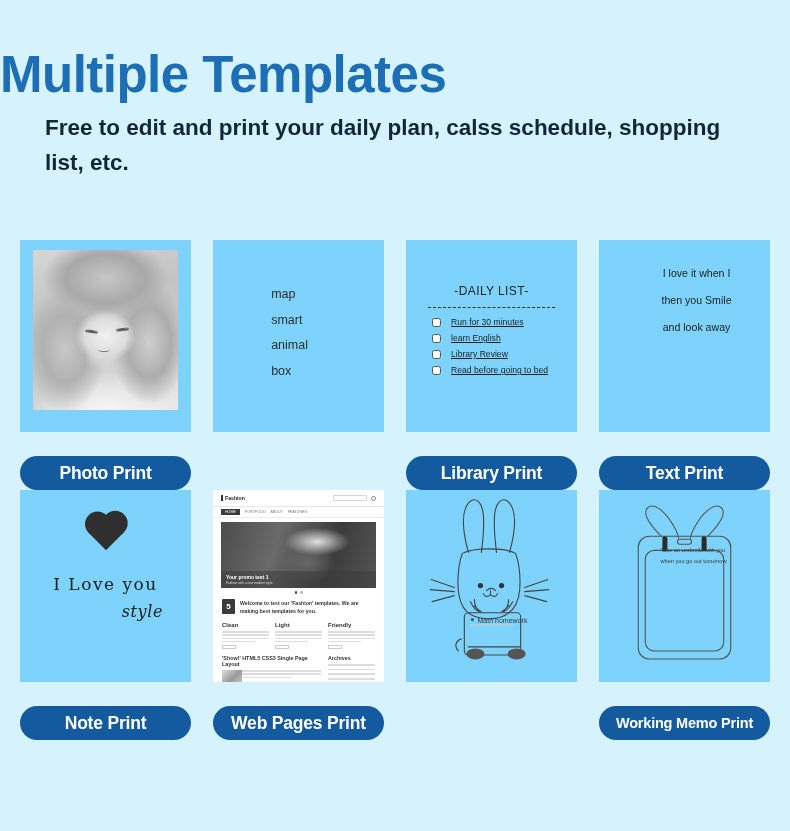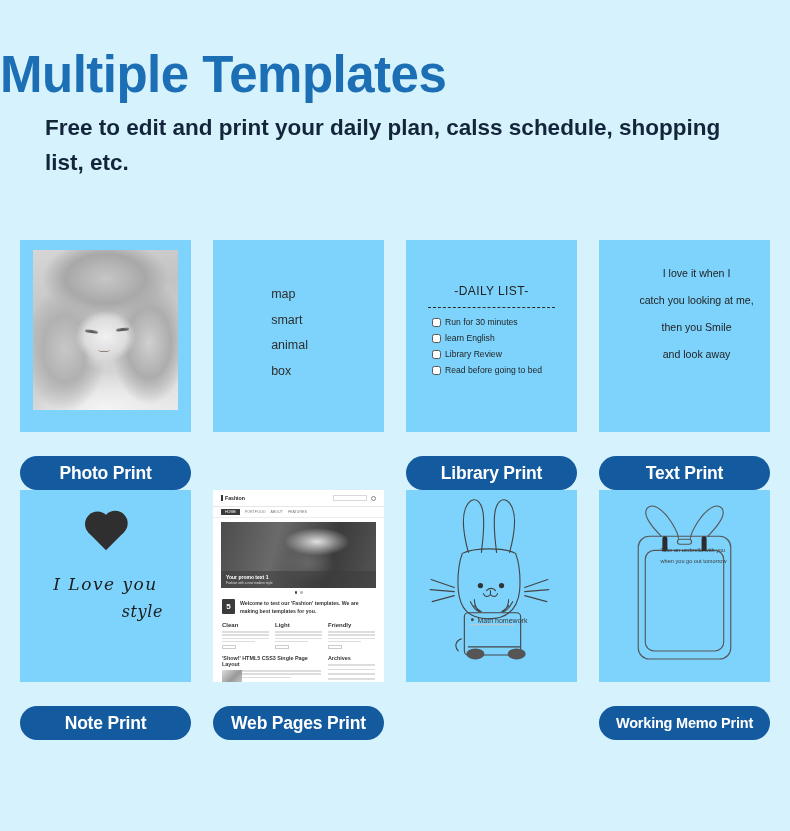--- a/index.html
+++ b/index.html
@@ -121,24 +121,25 @@
     color: #1f1f1f;
     letter-spacing: 0.4px;
   }
   .dashed {
     margin: 9px 22px 0 22px;
     border-top: 1.6px dashed #2a2a2a;
   }
   .list-items { margin: 9px 0 0 26px; }
   .list-row {
     display: flex; align-items: center;
-    gap: 4px;
+    gap: 10px;
     margin-bottom: 6px;
     font-size: 8.6px;
     color: #1f1f1f;
+    text-decoration: underline;
   }
   .chk {
     width: 9px; height: 9px;
     border: 1px solid #555;
     border-radius: 2.5px;
     flex: 0 0 auto;
     background: #fff;
   }
 
   
@@ -163,21 +164,20 @@
     content: ""; position: absolute;
     width: 25px; height: 25px; background: #2f2f2f;
     border-radius: 50%;
   }
   .heart::before { top: -12.5px; left: 0; }
   .heart::after { left: 12.5px; top: 0; }
   .note-l1 {
     position: absolute; left: 0; right: 0; top: 84px;
     text-align: center;
     font-family: "DejaVu Serif", serif;
-    font-style: italic;
     font-size: 17px;
     color: #1c1c1c;
     letter-spacing: 1.5px;
   }
   .note-l2 {
     position: absolute; right: 28px; top: 112px;
     font-family: "DejaVu Serif", serif;
     font-style: italic;
     font-size: 16px;
     color: #1c1c1c;
@@ -304,21 +304,20 @@
         </div>
       </div>
     </div>
     <button class="btn">Library Print</button>
   </div>
 
   <div class="cell">
     <div class="card">
       <div class="quote">
         <div>I love it when I</div>
-        <div>catch you looking at me,</div>
         <div>then you Smile</div>
         <div>and look away</div>
       </div>
     </div>
     <button class="btn">Text Print</button>
   </div>
 
   <div class="cell">
     <div class="card">
       <div class="heart"></div>

